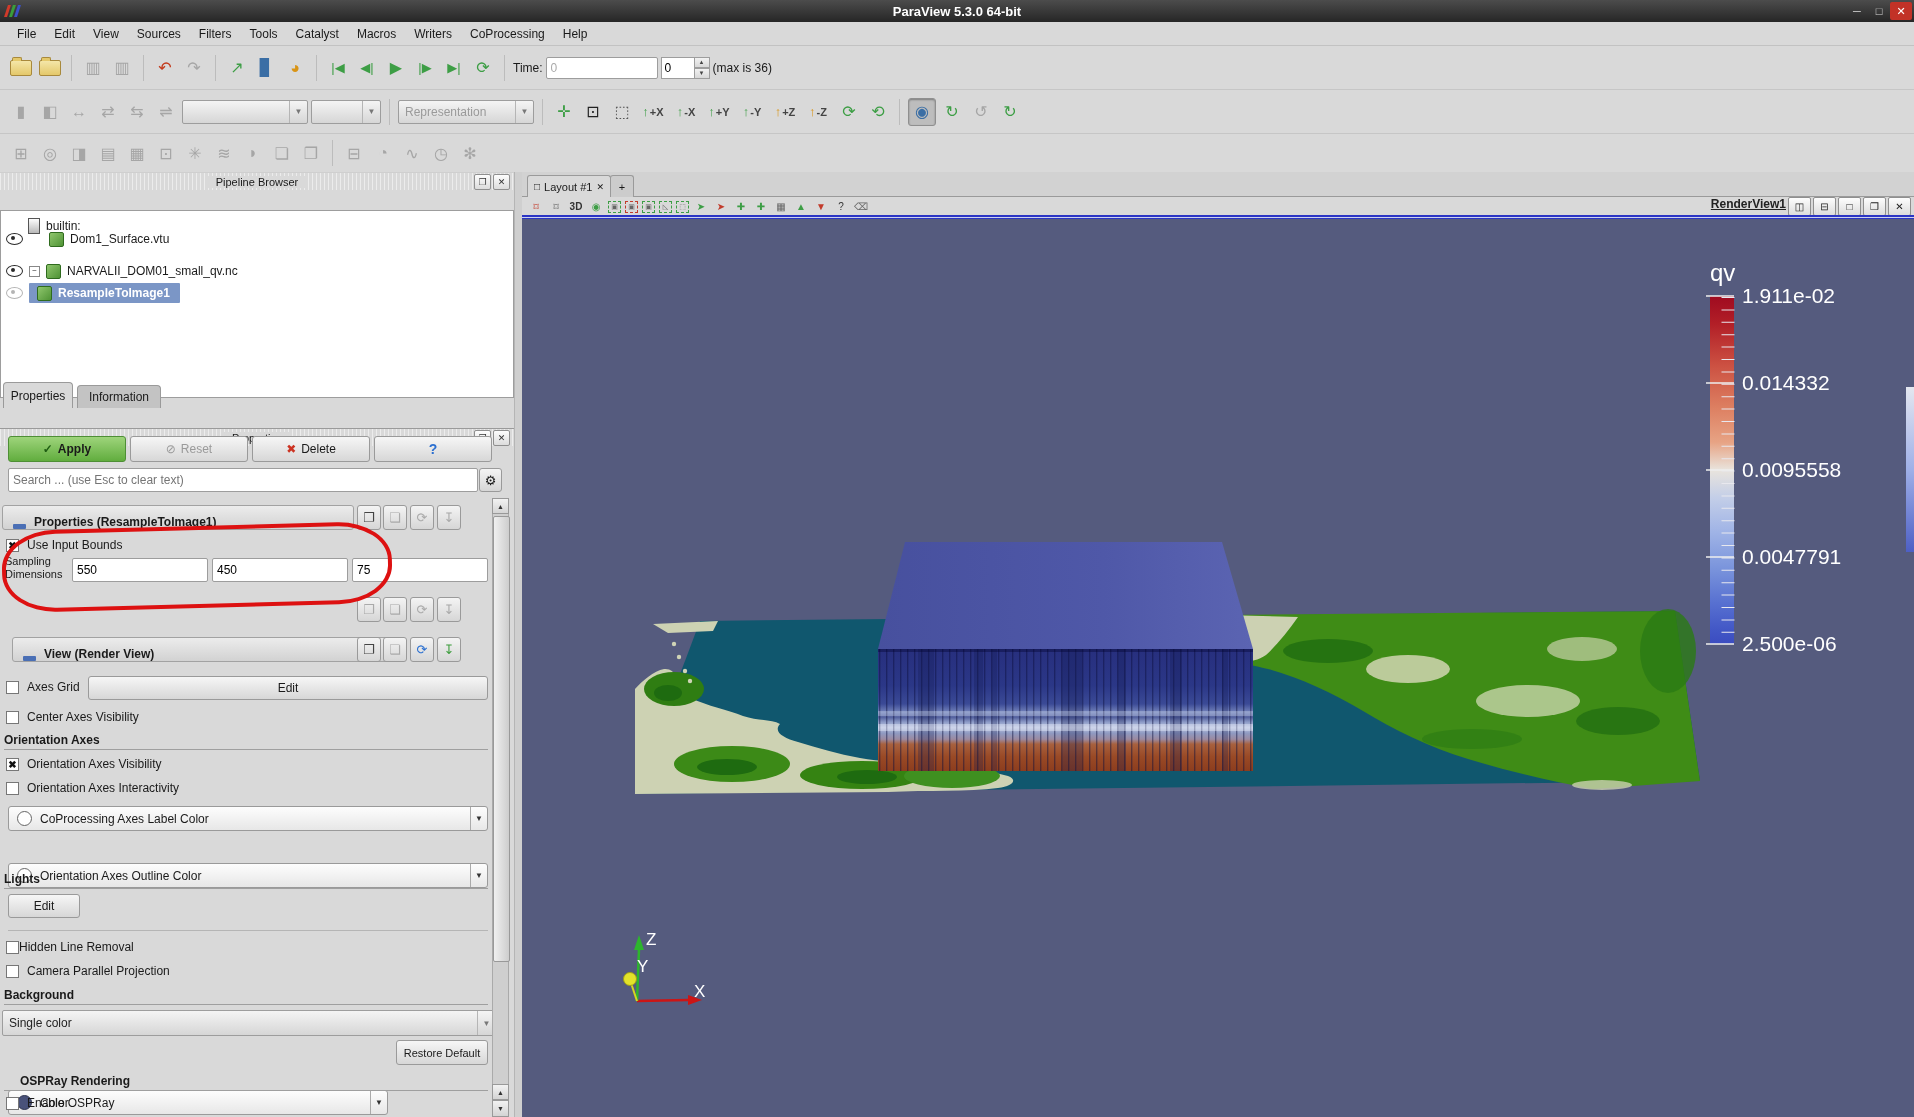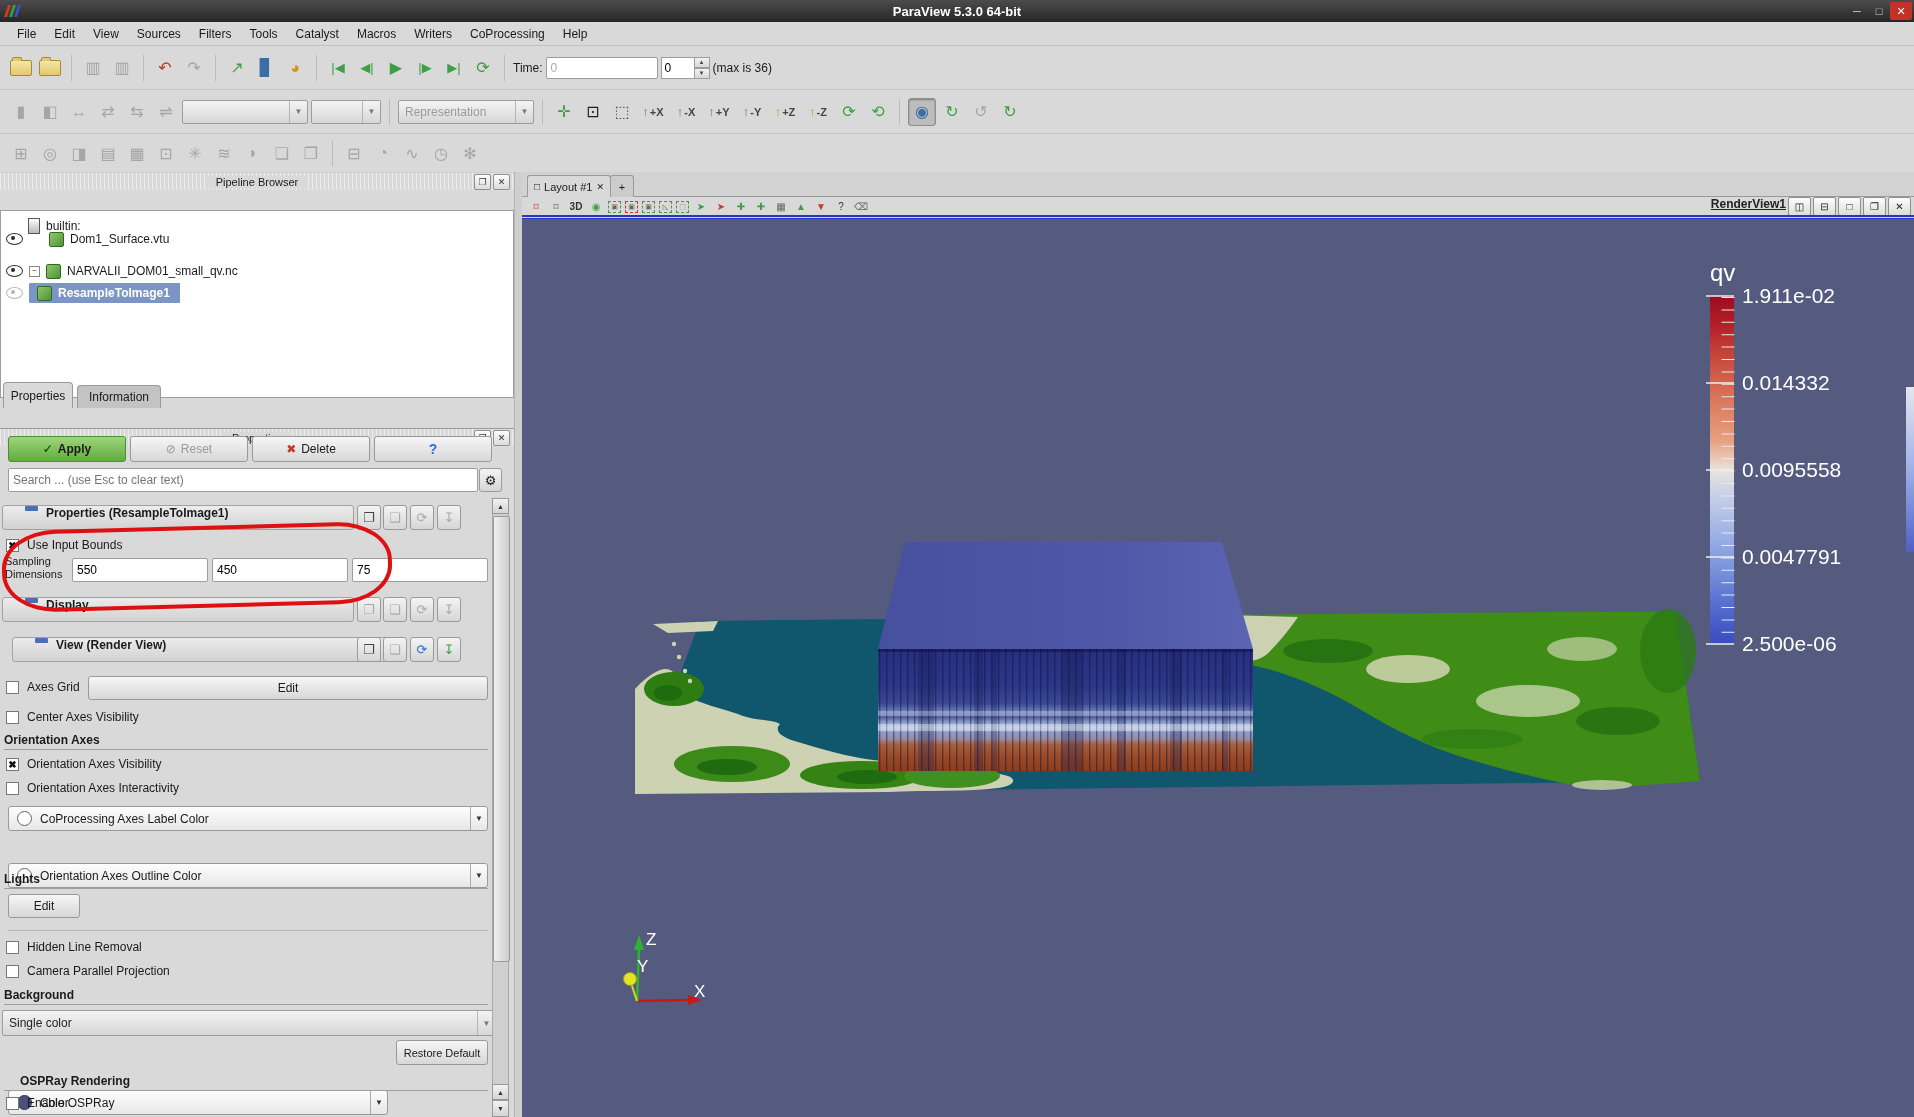--- a/index.html
+++ b/index.html
@@ -56,21 +56,21 @@
   .expander{width:9px;height:9px;border:1px solid #888;background:#fff;font-size:8px;line-height:7px;text-align:center;color:#333;display:inline-block;}
   .selrow{background:#7b96c6;color:#fff;font-weight:bold;border-radius:1px;}
   
   .tab{position:absolute;height:26px;display:flex;align-items:center;justify-content:center;font-size:12px;border:1px solid #9a9a9a;border-bottom:none;border-radius:4px 4px 0 0;box-sizing:border-box;}
   .tab.active{background:#d9d9d9;z-index:2;}
   .tab.inactive{background:#c3c3c3;height:23px;top:385px;}
   
   .btn{background:linear-gradient(#f6f6f6,#d7d7d7);border:1px solid #9a9a9a;border-radius:3px;display:flex;align-items:center;justify-content:center;font-size:12px;box-sizing:border-box;gap:5px;}
   .btn.green{background:linear-gradient(#9ed47b,#61ad3e);border-color:#4e8f35;}
   .btn.dis{color:#9a9a9a;}
-  .sechdr{background:linear-gradient(#ececec,#d2d2d2);border:1px solid #a2a2a2;border-radius:3px;display:flex;align-items:flex-start;font-weight:bold;font-size:12px;padding-left:22px;gap:8px;box-sizing:border-box;}
+  .sechdr{background:linear-gradient(#ececec,#d2d2d2);border:1px solid #a2a2a2;border-radius:3px;display:flex;align-items:flex-end;font-weight:bold;font-size:12px;padding-left:10px;gap:8px;box-sizing:border-box;}
   .secminus{width:13px;height:5px;background:#4a6fb5;border-radius:1px;display:inline-block;}
   .sqbtn{width:24px;height:25px;border:1px solid #9a9a9a;border-radius:3px;background:linear-gradient(#f4f4f4,#d6d6d6);display:flex;align-items:center;justify-content:center;font-size:13px;box-sizing:border-box;}
   .cb{width:13px;height:13px;background:#fff;border:1px solid #777;display:inline-flex;align-items:center;justify-content:center;font-size:10px;font-weight:bold;color:#111;box-sizing:border-box;}
   .boldlbl{font-weight:bold;font-size:12px;}
   .hline{position:absolute;height:1px;background:#9f9f9f;}
   .swatch{width:13px;height:13px;border-radius:50%;border:1px solid #666;background:#fff;display:inline-block;}
   .cfield{display:flex;align-items:center;gap:8px;background:linear-gradient(#fdfdfd,#e7e7e7);border:1px solid #9a9a9a;border-radius:3px;padding-left:8px;box-sizing:border-box;font-size:12px;position:relative;}
   .cfield .dd{position:absolute;right:0;top:0;bottom:0;width:16px;border-left:1px solid #aaa;display:flex;align-items:center;justify-content:center;font-size:8px;color:#333;}
   
   .sbtrack{background:#cfcfcf;border:1px solid #aaa;box-sizing:border-box;}
@@ -322,24 +322,20 @@
       <span>Use Input Bounds</span>
     </div>
     <div class="abs" style="left:5px;top:57px;font-size:11px;line-height:13px;">
       <div>Sampling</div>
         <div>Dimensions</div>
     </div>
     <input class="lineedit abs" style="left: 72px; top: 60px; width: 126px; height: 22px;" value="550">
     <input class="lineedit abs" style="left: 212px; top: 60px; width: 126px; height: 22px;" value="450">
     <input class="lineedit abs" style="left: 352px; top: 60px; width: 126px; height: 22px;" value="75">
 
-    <div class="abs sechdr" style="left:2px;top:99px;width:352px;height:25px;">
-      <span class="secminus"></span>
-        <span>Display</span>
-    </div>
     <div class="abs sqbtn" style="left:357px;top:99px;color:#aaa;">❐</div>
     <div class="abs sqbtn" style="left:383px;top:99px;color:#aaa;">❏</div>
     <div class="abs sqbtn" style="left:410px;top:99px;color:#aaa;">⟳</div>
     <div class="abs sqbtn" style="left:437px;top:99px;color:#aaa;">↧</div>
 
     <div class="abs sechdr" style="left:12px;top:139px;width:383px;height:25px;">
       <span class="secminus"></span>
         <span>View (Render View)</span>
     </div>
     <div class="abs sqbtn" style="left:357px;top:139px;color:#444;">❐</div>
@@ -383,21 +379,21 @@
       <span class="dd">▼</span>
     </div>
 
     <div class="abs boldlbl" style="left:4px;top:374px;">Lights</div>
     <div class="hline" style="left:4px;top:390px;width:484px;"></div>
     <div class="abs btn" style="left:8px;top:396px;width:72px;height:24px;">
         <span>Edit</span>
       </div>
     <div class="hline" style="left:8px;top:432px;width:480px;background:#b5b5b5;"></div>
 
-    <div class="abs" style="left:6px;top:442px;display:flex;align-items:center;gap:8px;">
+    <div class="abs" style="left:6px;top:442px;display:flex;align-items:center;">
       <span class="cb"></span>
       <span>Hidden Line Removal</span>
     </div>
     <div class="abs" style="left:6px;top:466px;display:flex;align-items:center;gap:8px;">
       <span class="cb"></span>
       <span>Camera Parallel Projection</span>
     </div>
 
     <div class="abs boldlbl" style="left:4px;top:490px;">Background</div>
     <div class="hline" style="left:4px;top:506px;width:484px;"></div>

